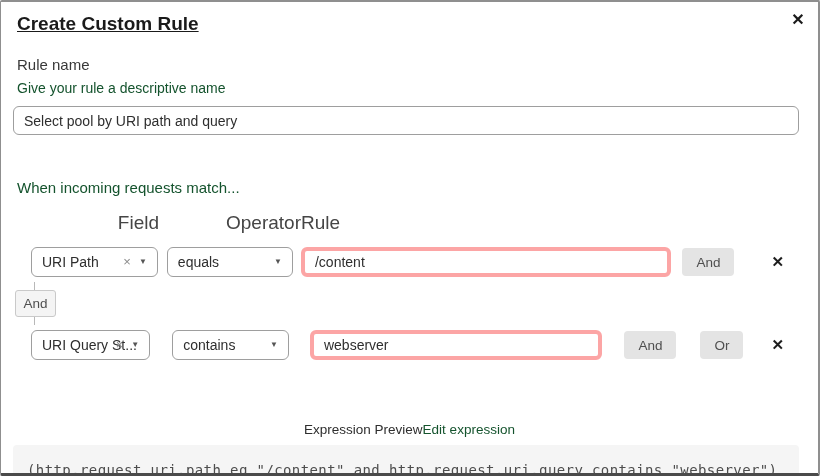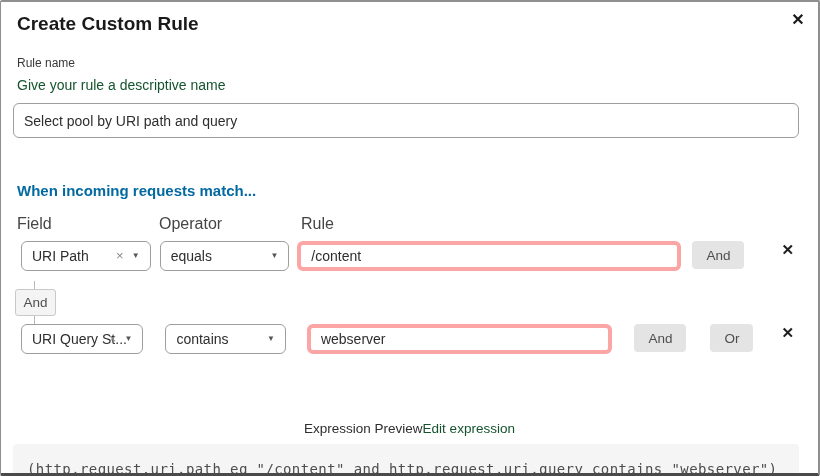--- a/index.html
+++ b/index.html
@@ -11,44 +11,44 @@
     border:2px solid #8f8f8f;
     border-left-width:1px;
     border-bottom:3px solid #4a4a4a;
     border-radius:2px;
     font-family:"Liberation Sans","DejaVu Sans",sans-serif;
     color:#1f1f1f;
     overflow:hidden;
   }
   .title {
     margin:11px 16px 0;
-    font-size:19px; font-weight:700; color:#1a1a1a;
+    font-size:19px; font-weight:700; color:#1a1a1a;text-decoration:underline;
   }
   .close-btn {
     position:absolute; top:6px; right:8px;
     width:24px; height:24px;
     background:none; border:none; cursor:pointer;
     font-size:16px; font-weight:700; color:#1a1a1a;
     line-height:24px; text-align:center; padding:0;
   }
-  .rule-label { margin:21px 16px 0; font-size:12px; color:#383838; }
+  .rule-label { margin:21px 16px 0; font-size:15px; color:#383838; }
   .rule-hint  { margin:7px 16px 0; font-size:14px; color:#14532d; }
   .text-input {
     display:block;
-    margin:10px 12px 0; width:786px; height:35px;
+    margin:10px 12px 0; width:786px; height:29px;
     border:1px solid #9e9e9e; border-radius:6px;
     padding:0 10px; font-size:14px; color:#2e2e2e;
     font-family:"Liberation Sans","DejaVu Sans",sans-serif;
     outline:none; background:#fff;
   }
-  .match-heading { margin:44px 16px 0; font-size:15px; font-weight:700; color:#0369a1; }
-  .col-labels { display:flex; margin:16px 16px 0; font-size:16px; color:#454545; }
+  .match-heading { margin:44px 16px 0; font-size:15px; font-weight:400; color:#14532d; }
+  .col-labels { display:flex; margin:16px 16px 0; font-size:19px; color:#454545;text-align:right; }
   .col-labels .c1 { width:142px; }
   .col-labels .c2 { width:142px; }
-  .cond-row { display:flex; align-items:flex-start; margin:8px 20px 0; height:40px; }
+  .cond-row { display:flex; align-items:center; margin:8px 30px 0; height:40px; }
   .select {
     position:relative; height:30px; border:1px solid #9e9e9e; border-radius:6px;
     background:#fff; cursor:pointer;
     font-size:14px; color:#2e2e2e; line-height:28px;
     padding:0 44px 0 10px; white-space:nowrap; overflow:hidden;
   }
   .select.field-sel { width:134px; margin-right:9px; }
   .select.op-sel    { width:135px; margin-right:8px; padding-right:26px; }
   .clear-x {
     position:absolute; right:26px; top:0; height:28px;

